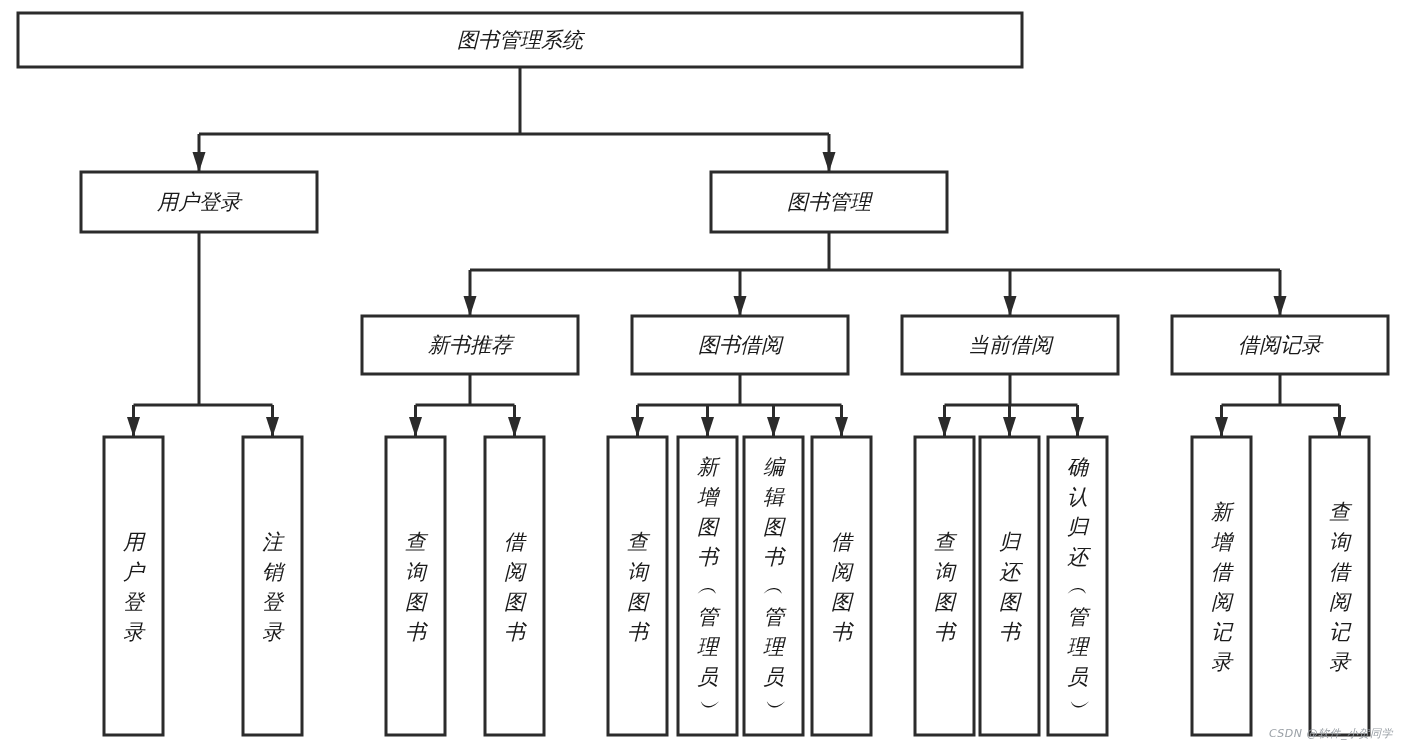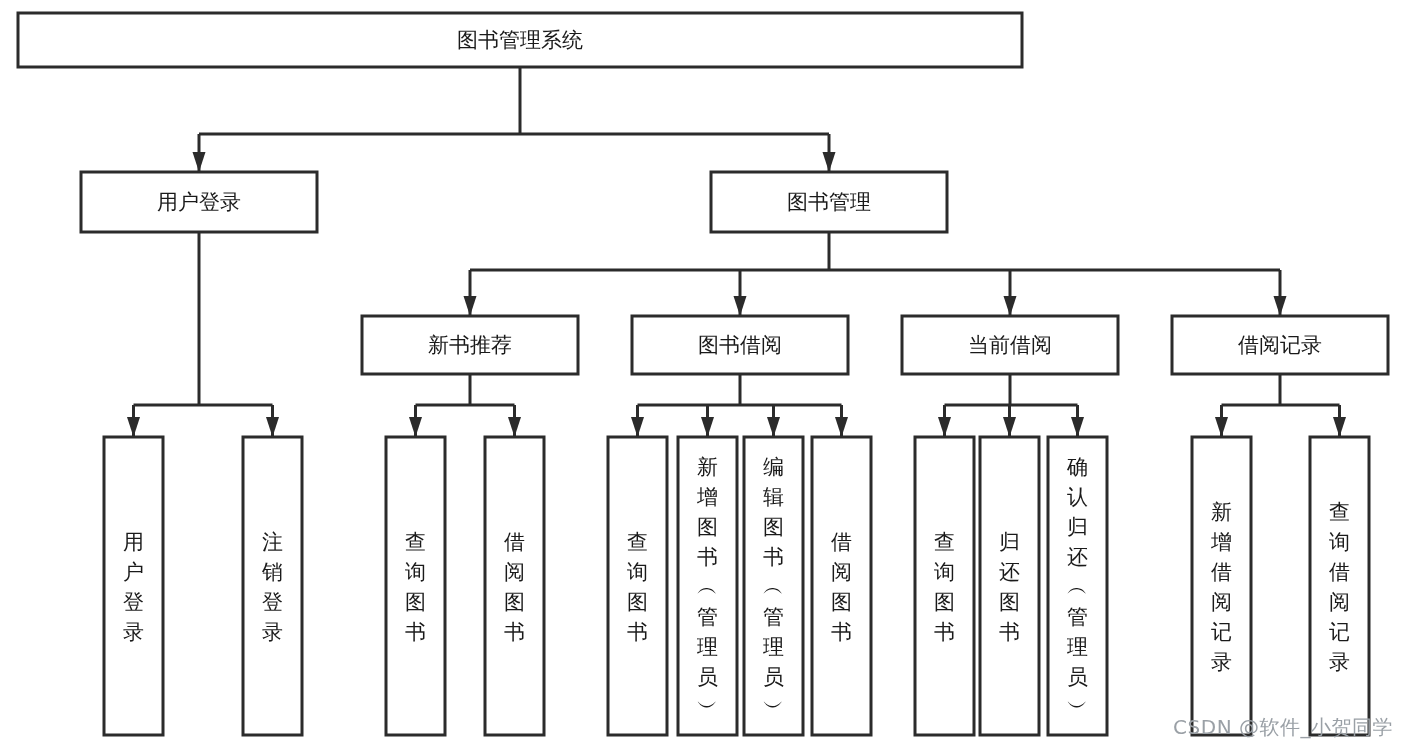--- a/index.html
+++ b/index.html
@@ -12,20 +12,21 @@
     width: 1405px;
     height: 747px;
     font-family: "DejaVu Sans", "Liberation Sans", sans-serif;
     overflow: hidden;
     position: relative;
   }
   #diagram-root {
     position: relative;
     width: 1405px;
     height: 747px;
+    font-style: italic;
   }
   svg#flowchart {
     display: block;
     width: 1405px;
     height: 747px;
   }
   .node-box {
     fill: #ffffff;
     stroke: #2b2b2b;
     stroke-width: 3;
@@ -51,21 +52,21 @@
     font-family: "DejaVu Sans", "Liberation Sans", sans-serif;
     font-size: 21px;
     fill: #1a1a1a;
     text-anchor: middle;
   }
   .watermark {
     position: absolute;
     right: 12px;
     bottom: 6px;
     font-family: "DejaVu Sans", "Liberation Sans", sans-serif;
-    font-size: 20px;
+    font-size: 11px;
     color: #9aa0a6;
     letter-spacing: 0.5px;
     white-space: nowrap;
     user-select: none;
   }
 </style>
 </head>
 <body>
 
 <div id="diagram-root">

